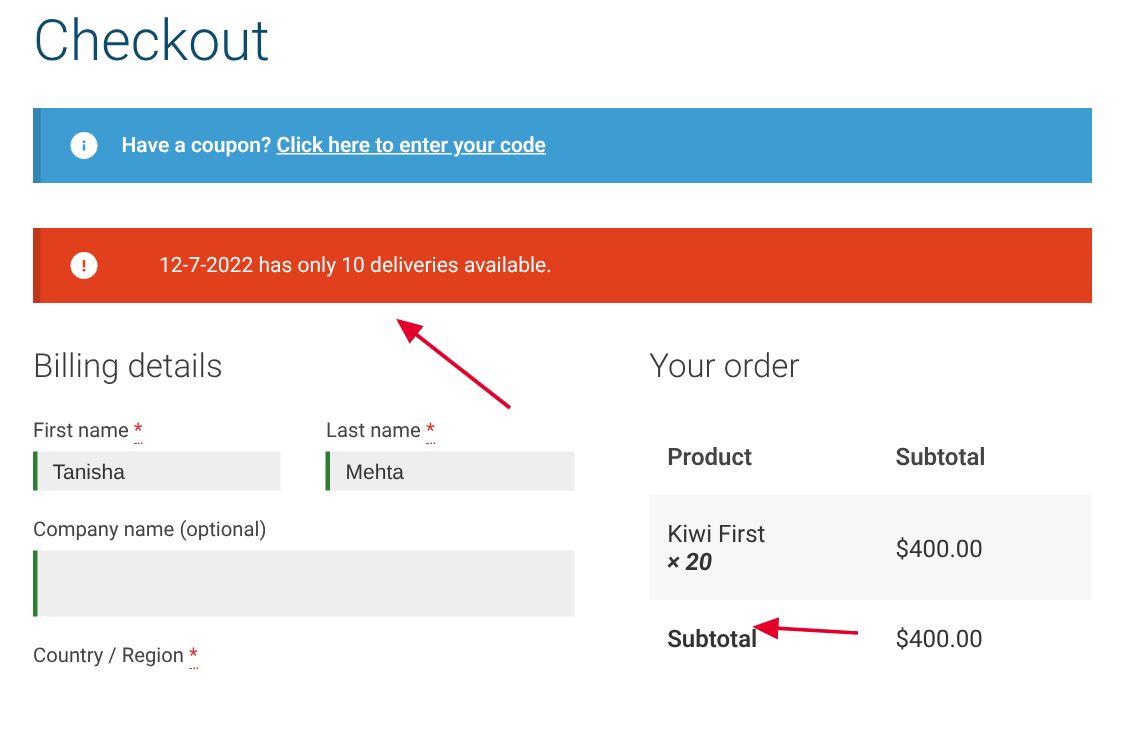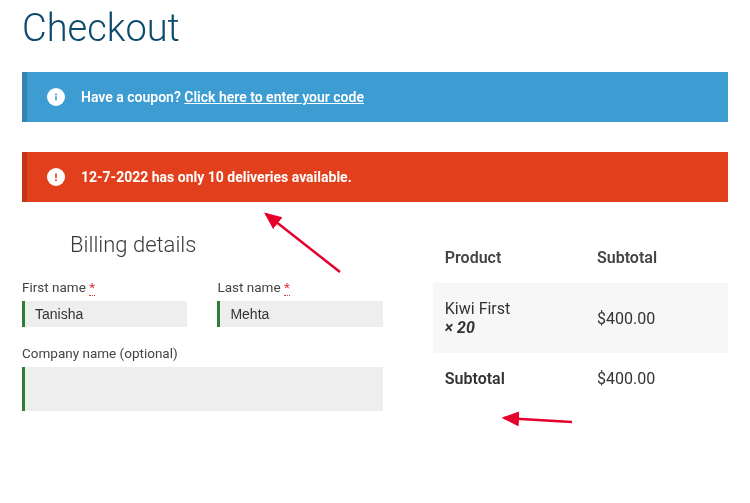--- a/index.html
+++ b/index.html
@@ -36,36 +36,35 @@
     align-items: center;
     justify-content: center;
     margin-right: 16px;
     flex-shrink: 0;
   }
   .notice-info .notice-icon { color: #3d9cd2; }
   .notice-error .notice-icon { color: #e2401c; }
   .notice-icon svg { width: 10px; height: 10px; display:block; }
   .notice a { color: #fff; text-decoration: underline; cursor:pointer; }
   .notice .coupon-text { font-weight: 600; }
-  .notice-error .msg { font-weight: 700; }
+  .notice-error .msg { font-weight: 400; margin-left: 25px; }
 
   .cols {
     display: flex;
     gap: 50px;
     align-items: flex-start;
   }
   .col-left { flex: 1 1 55%; }
   .col-right { flex: 1 1 45%; }
 
   h3.section-title {
     font-size: 22px;
     font-weight: 300;
     color: #3a3a3a;
     margin-bottom: 22px;
-    margin-left: 48px;
   }
 
   .form-row-wrap { display:flex; gap: 30px; }
   .form-row { margin-bottom: 18px; flex:1; }
   .form-row label {
     display:block;
     font-size: 13.5px;
     color: #444;
     margin-bottom: 6px;
   }
@@ -153,23 +152,30 @@
         </label>
         <input class="input" type="text" value="Mehta" style="">
       </div>
     </div>
 
     <div class="form-row">
       <label>Company name (optional)</label>
       <input class="input tall" type="text" value="" style="">
     </div>
 
+    <div class="form-row" style="margin-bottom:0">
+      <label>
+        <span>Country / Region</span>
+        <span class="req">*</span>
+      </label>
+    </div>
   </div>
 
   <div class="col-right">
+    <h3 class="section-title">Your order</h3>
     <table class="order">
       <thead>
         <tr>
           <th>Product</th>
           <th>Subtotal</th>
         </tr>
       </thead>
       <tbody>
         <tr class="item">
           <td>

